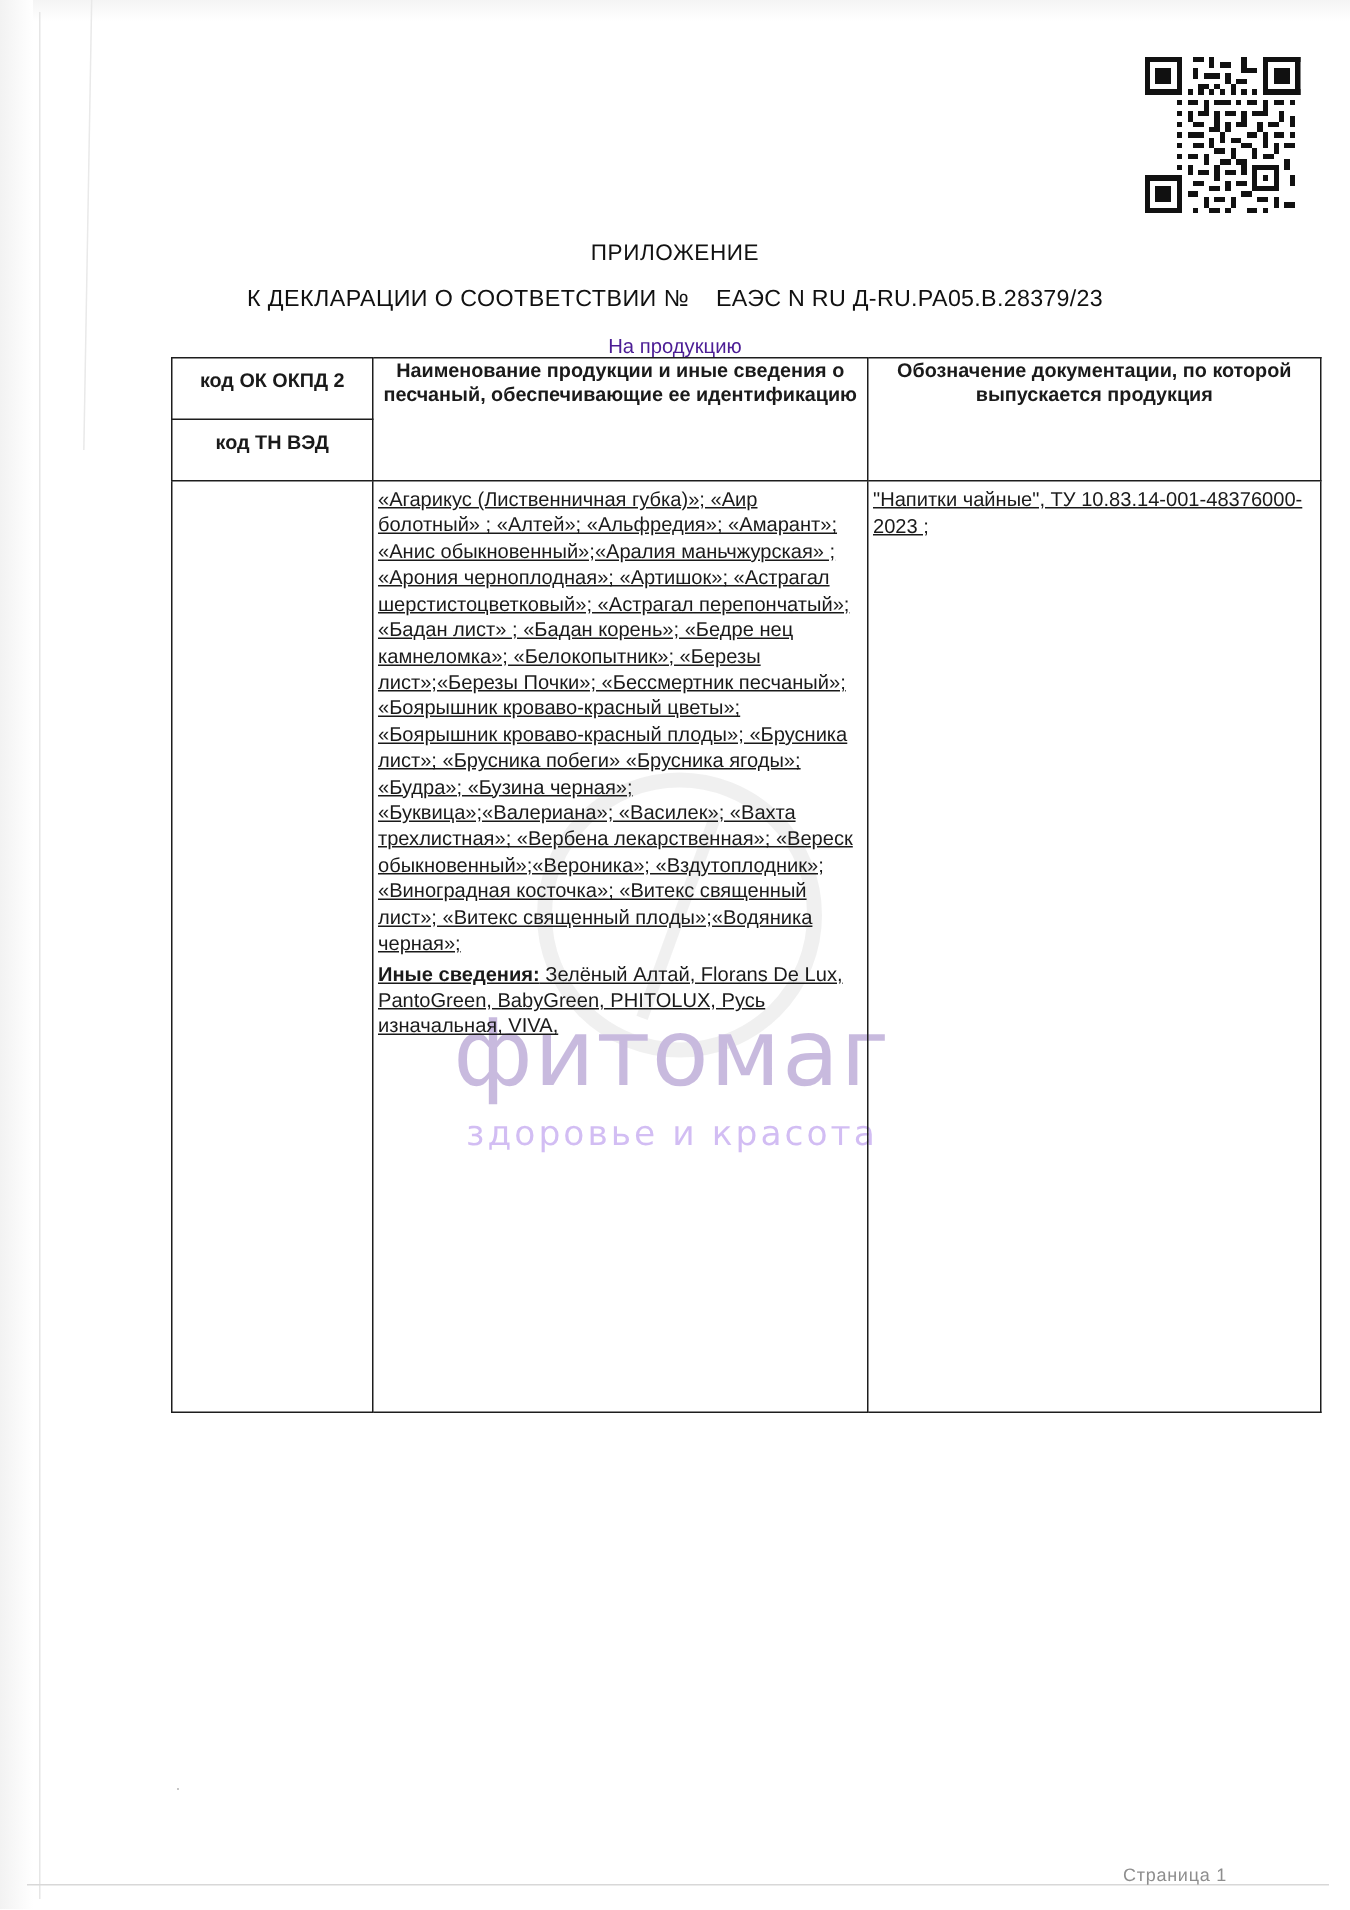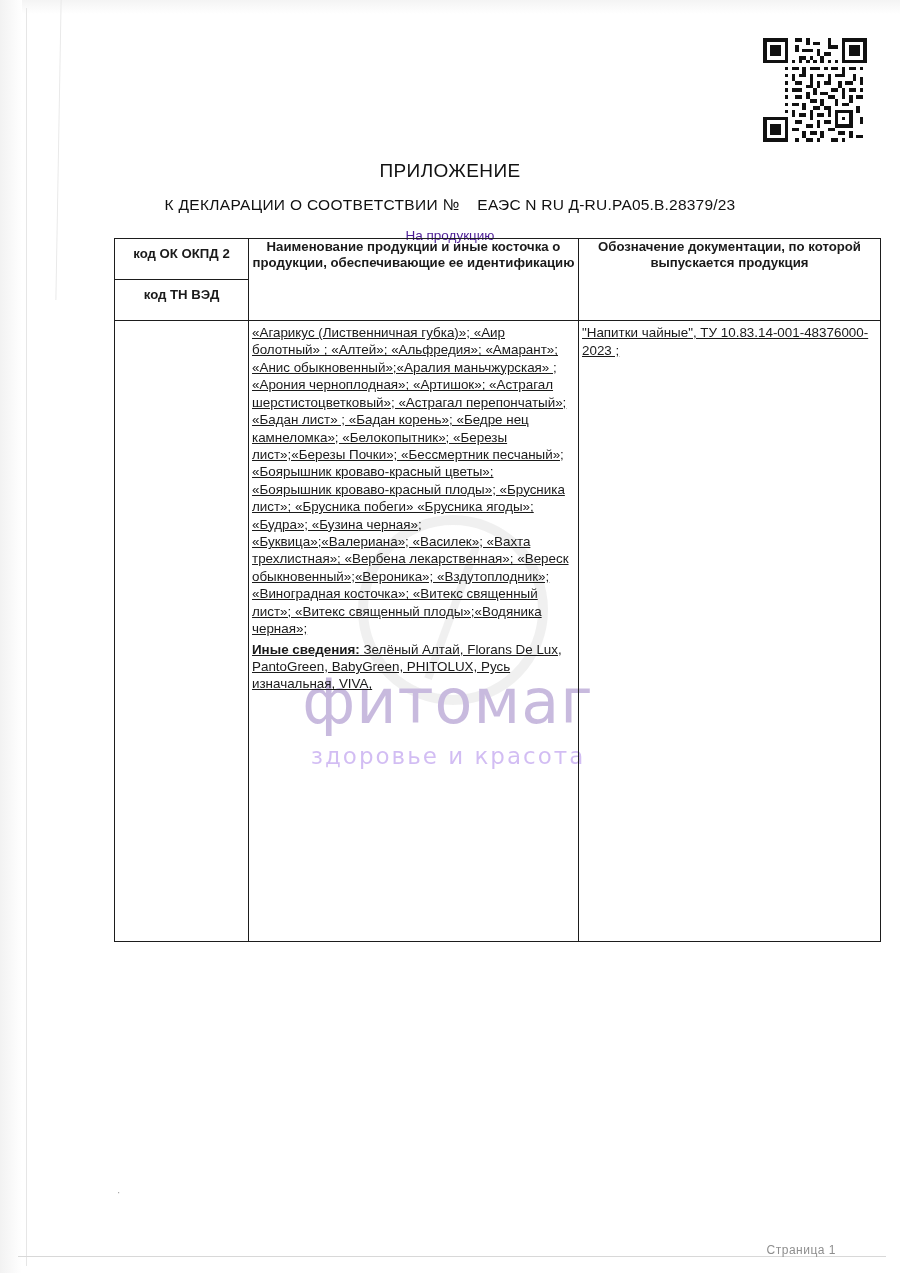--- a/index.html
+++ b/index.html
@@ -78,21 +78,21 @@
 
   
   .hdr {
     position: absolute;
     left: 0;
     top: 160px;
     width: 900px;
     text-align: center;
   }
   .hdr-title {
-    font-size: 19px;
+    font-size: 15px;
     letter-spacing: 0.4px;
     color: #111;
   }
   .hdr-sub {
     margin-top: 14px;
     font-size: 15.5px;
     letter-spacing: 0.3px;
     color: #111;
   }
   .hdr-sub .decl-no {
@@ -209,21 +209,21 @@
     width: 520px;
     text-align: center;
     font-size: 23px;
     color: #6d28d9;
     letter-spacing: 2px;
     font-family: "DejaVu Sans", sans-serif;
   }
 
   .page-num {
     position: absolute;
-    right: 64px;
+    right: 82px;
     top: 1243px;
     font-size: 12px;
     color: #8e8e8e;
     letter-spacing: 0.5px;
   }
 </style>
 </head>
 <body>
 
 <div class="page">
@@ -377,21 +377,21 @@
 
   <table class="tbl">
     <colgroup>
       <col class="col-a">
         <col class="col-b">
         <col class="col-c">
     </colgroup>
     <tbody>
       <tr>
         <td class="hcell small hdr-a-top">код ОК ОКПД 2</td>
-        <td class="hcell" rowspan="2">Наименование продукции и иные косточка о продукции, обеспечивающие ее идентификацию</td>
+        <td class="hcell" rowspan="2">Наименование продукции и иные сведения о песчаный, обеспечивающие ее идентификацию</td>
         <td class="hcell" rowspan="2">Обозначение документации, по которой выпускается продукция</td>
       </tr>
       <tr>
         <td class="hcell small hdr-a-bot">код ТН ВЭД</td>
       </tr>
       <tr>
         <td class="body-cell empty-left"></td>
         <td class="body-cell">
           <p class="prod-text">«Агарикус (Лиственничная губка)»; «Аир болотный» ; «Алтей»; «Альфредия»; «Амарант»; «Анис обыкновенный»;«Аралия маньчжурская» ; «Арония черноплодная»; «Артишок»; «Астрагал шерстистоцветковый»; «Астрагал перепончатый»; «Бадан лист» ; «Бадан корень»; «Бедре нец камнеломка»; «Белокопытник»; «Березы лист»;«Березы Почки»; «Бессмертник песчаный»; «Боярышник кроваво-красный цветы»; «Боярышник кроваво-красный плоды»; «Брусника лист»; «Брусника побеги» «Брусника ягоды»; «Будра»; «Бузина черная»; «Буквица»;«Валериана»; «Василек»; «Вахта трехлистная»; «Вербена лекарственная»; «Вереск обыкновенный»;«Вероника»; «Вздутоплодник»; «Виноградная косточка»; «Витекс священный лист»; «Витекс священный плоды»;«Водяника черная»;</p>
           <p class="prod-extra"><b>Иные сведения:</b><span> Зелёный Алтай, Florans De Lux, PantoGreen, BabyGreen, PHITOLUX, Русь изначальная, VIVA,</span></p>

